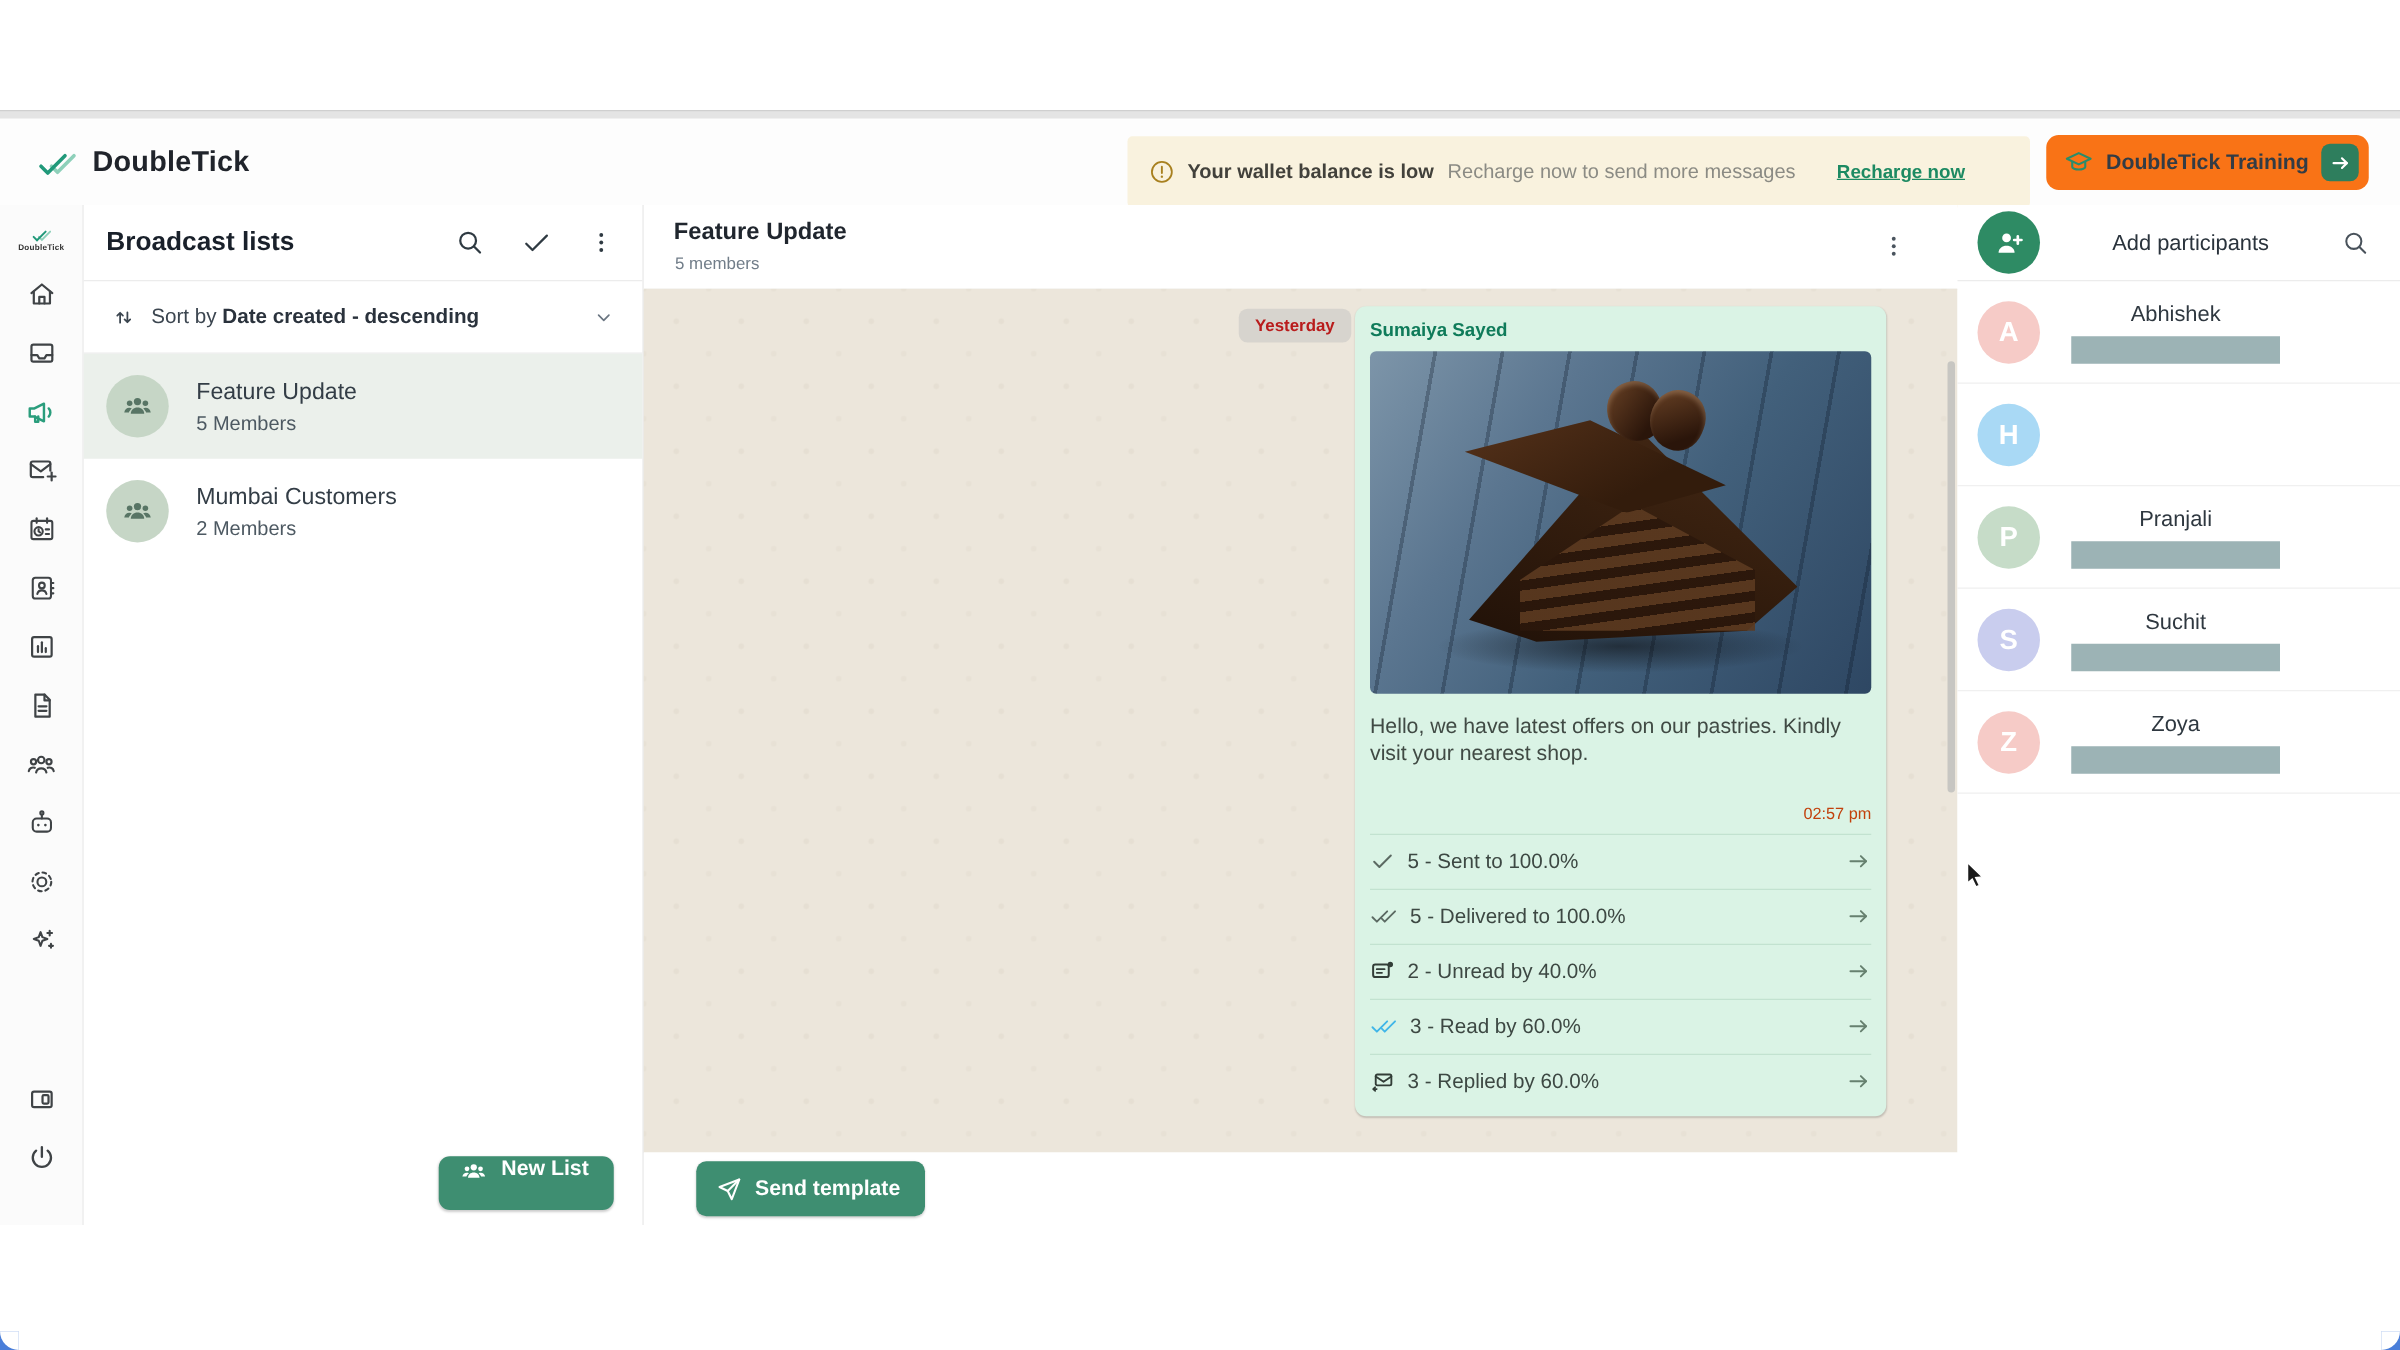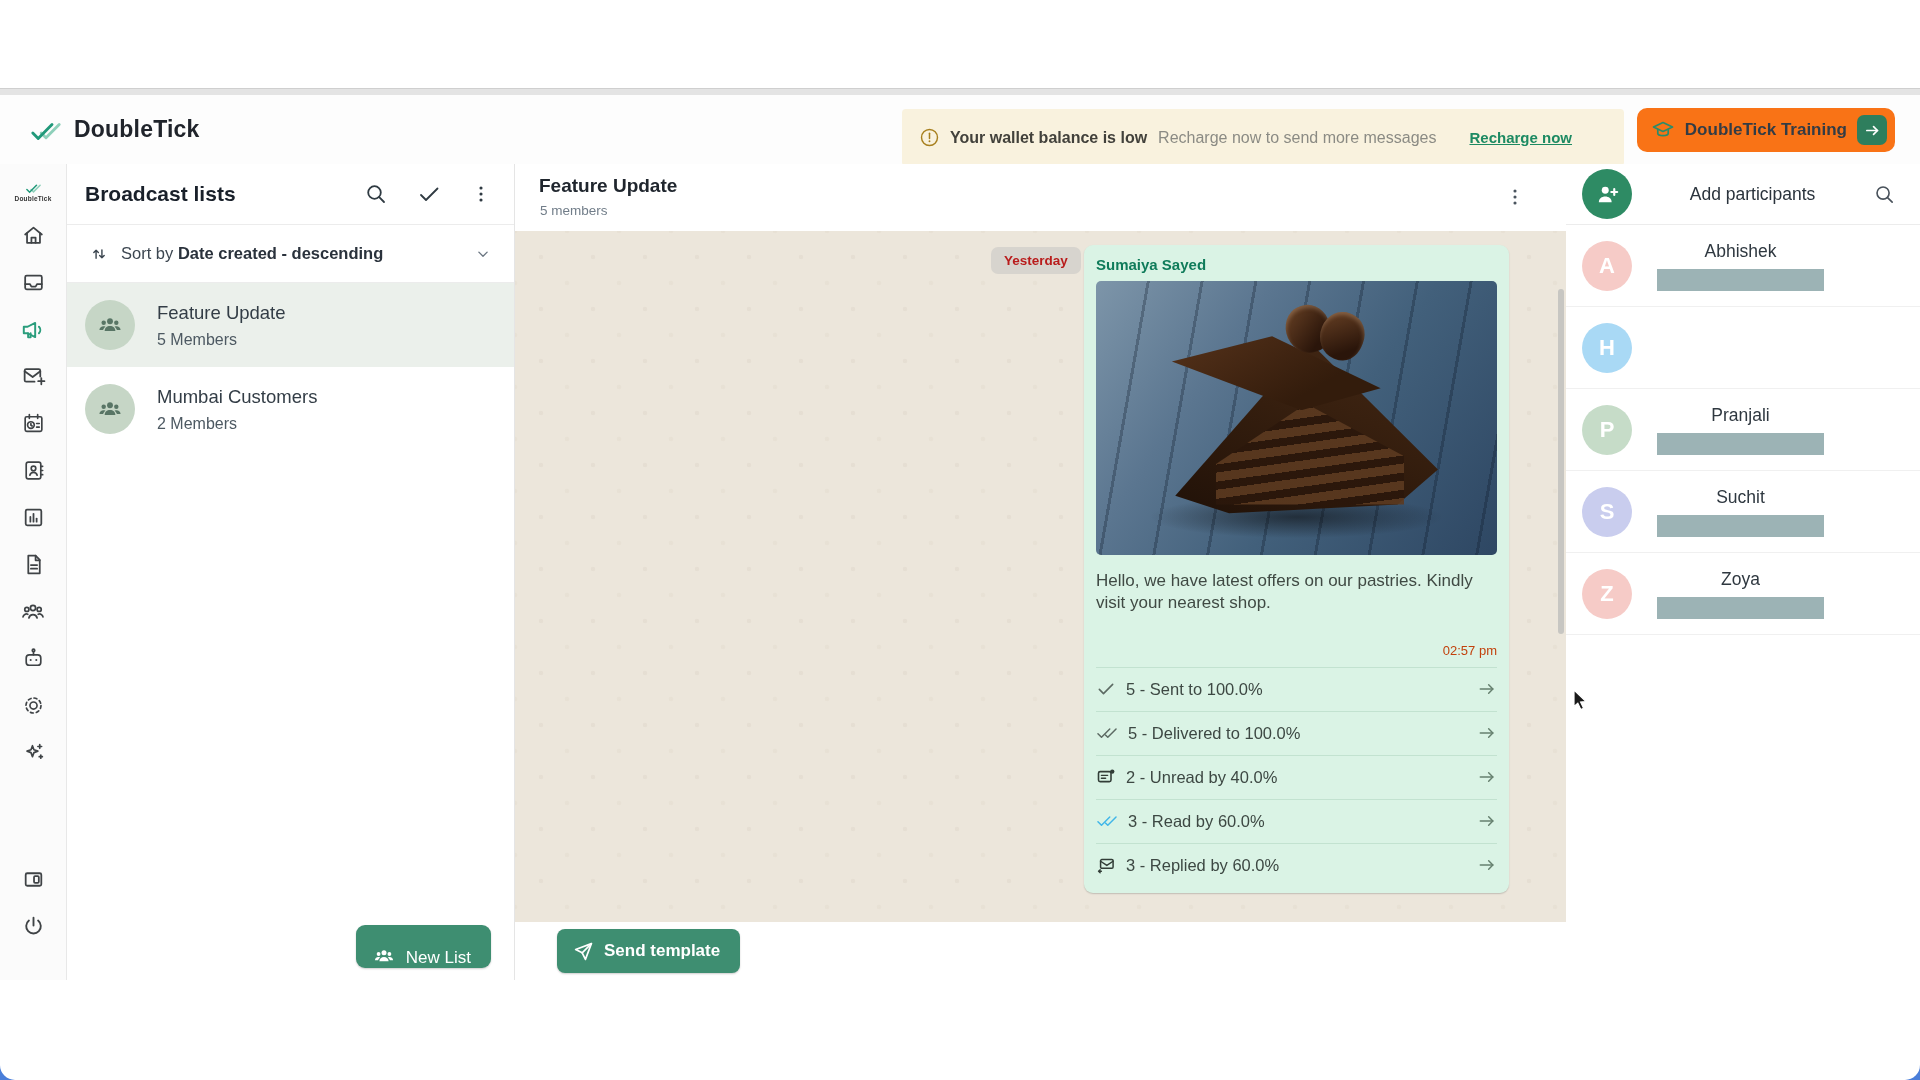--- a/index.html
+++ b/index.html
@@ -41,21 +41,21 @@
   .sortrow{height:58px;border-bottom:1px solid #ececec;display:flex;align-items:center;gap:12px;
            padding:0 22px;box-sizing:border-box;font-size:16.5px;color:#3c4650;cursor:pointer;}
   .sortrow b{font-weight:700;color:#2a323c;}
   .sort-chevron{margin-left:auto;}
   .blist-item{height:84px;display:flex;align-items:center;gap:22px;padding:0 18px;box-sizing:border-box;cursor:pointer;}
   .blist-item.selected{background:#ebf0eb;}
   .blist-avatar{width:50px;height:50px;border-radius:50%;background:#c6d6c6;display:flex;align-items:center;justify-content:center;flex-shrink:0;}
   .blist-name{font-size:18.5px;color:#333d46;margin-bottom:7px;}
   .blist-members{font-size:16px;color:#4d5962;}
   .newlist-btn{position:absolute;right:23px;bottom:12px;height:43px;padding:0 20px 0 16px;background:#3e8e71;border-radius:9px;
-               display:flex;align-items:flex-end;gap:10px;color:#fff;font-size:17px;font-weight:400;cursor:pointer;box-shadow:0 1px 2px rgba(0,0,0,.2);}
+               display:flex;align-items:flex-start;gap:10px;color:#fff;font-size:17px;font-weight:700;cursor:pointer;box-shadow:0 1px 2px rgba(0,0,0,.2);}
 
   
   .chat{position:absolute;left:515px;top:69px;width:1051px;height:816px;}
   .chead{position:absolute;top:0;left:0;right:0;height:67px;background:#fff;border-bottom:1px solid #e9e9e9;}
   .chead-title{position:absolute;left:24px;top:11px;font-size:19px;font-weight:700;color:#20262e;}
   .chead-sub{position:absolute;left:25px;top:39px;font-size:13.5px;color:#717d89;}
   .chead-kebab{position:absolute;right:40px;top:21px;cursor:pointer;}
   .wall{position:absolute;top:67px;left:0;width:1051px;height:691px;background:#ece6db;overflow:hidden;
         background-image:radial-gradient(rgba(120,100,70,.055) 2px,transparent 2.6px),radial-gradient(rgba(120,100,70,.04) 2px,transparent 2.6px);
         background-size:52px 52px,52px 52px;background-position:0 0,26px 26px;}

